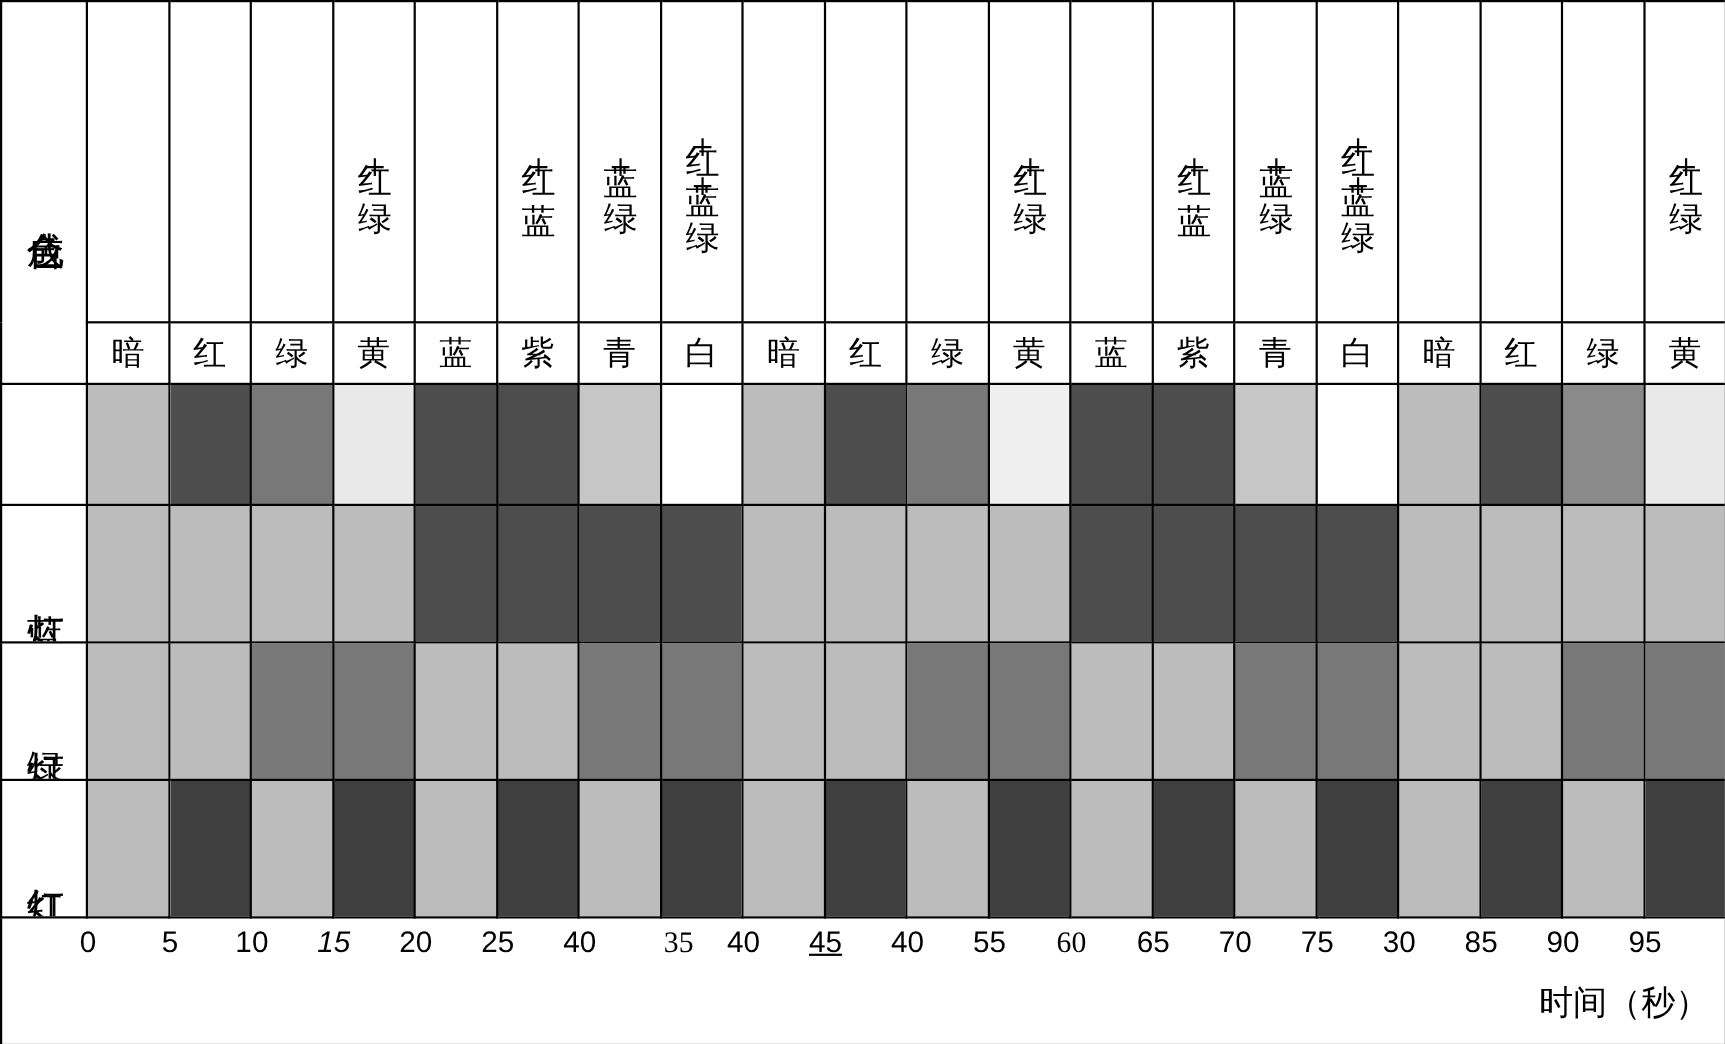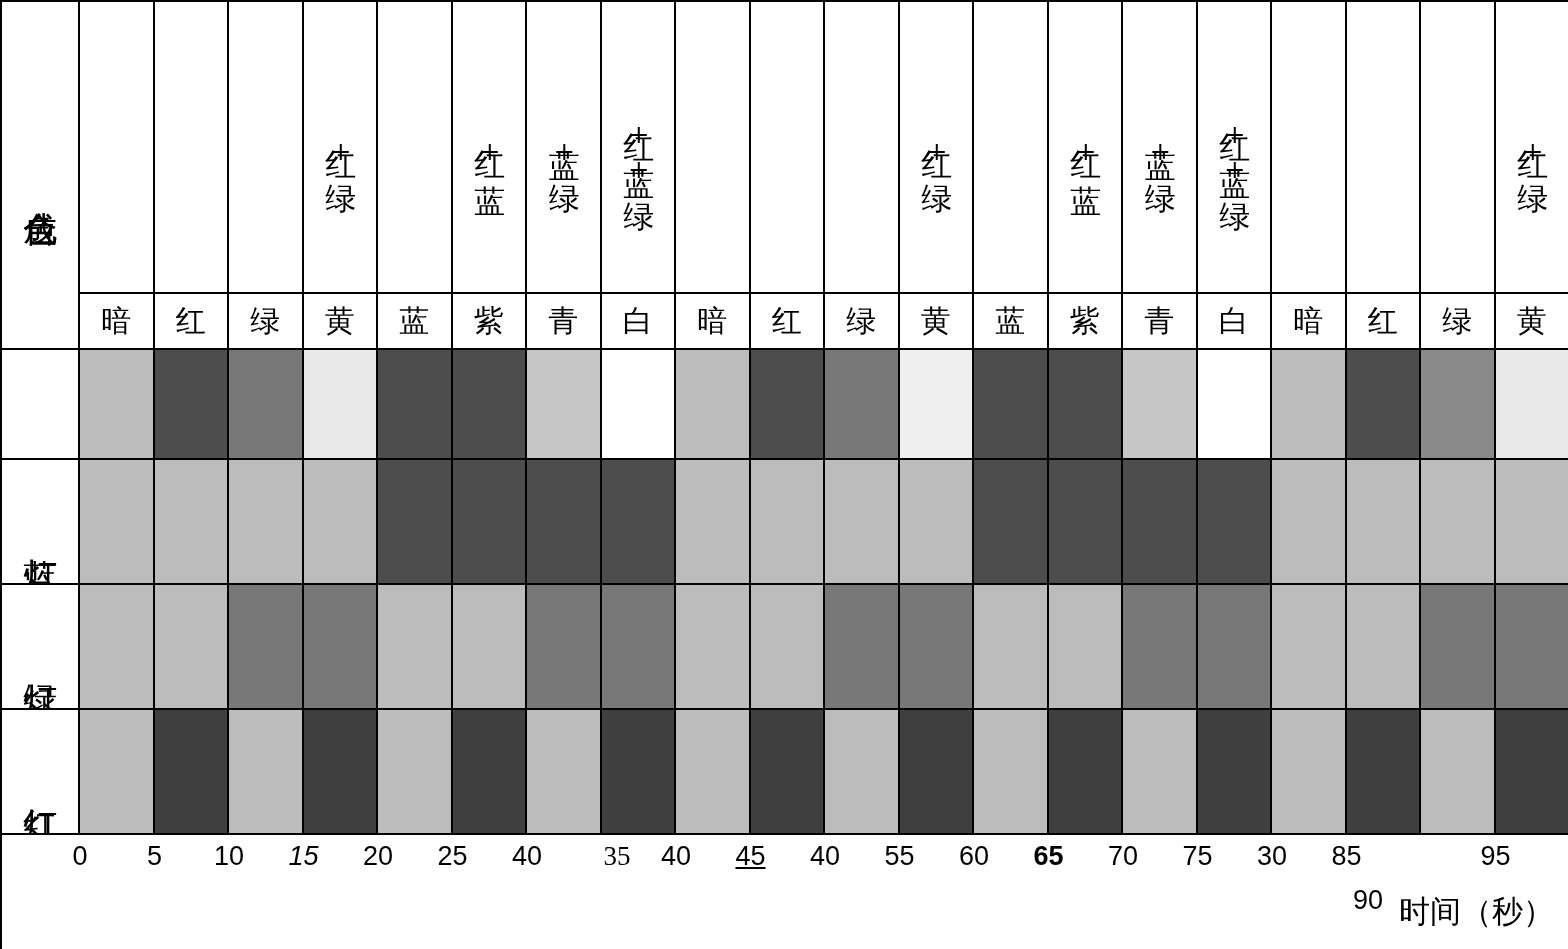--- a/index.html
+++ b/index.html
@@ -257,27 +257,27 @@
               <span class="tick" style="left: 227px;">10</span>
               <span class="tick" style="left: 301.5px; font-style: italic;">15</span>
               <span class="tick" style="left: 376px;">20</span>
               <span class="tick" style="left: 450.5px;">25</span>
               <span class="tick" style="left: 525px;">40</span>
               <span class="tick" style="left: 615px; font-family: Liberation Serif, serif;">35</span>
               <span class="tick" style="left: 674px;">40</span>
               <span class="tick" style="left: 748.5px; text-decoration: underline;">45</span>
               <span class="tick" style="left: 823px;">40</span>
               <span class="tick" style="left: 897.5px;">55</span>
-              <span class="tick" style="left: 972px;">60</span>
-              <span class="tick" style="left: 1046.5px; font-weight: bold;">65</span>
+              <span class="tick" style="left: 972px; font-family: Liberation Serif, serif;">60</span>
+              <span class="tick" style="left: 1046.5px;">65</span>
               <span class="tick" style="left: 1121px;">70</span>
               <span class="tick" style="left: 1195.5px;">75</span>
               <span class="tick" style="left: 1270px;">30</span>
               <span class="tick" style="left: 1344.5px;">85</span>
-              <span class="tick" style="left: 1366px; margin-top: 44px;">90</span>
+              <span class="tick" style="left: 1419px;">90</span>
               <span class="tick" style="left: 1493.5px;">95</span>
               <span class="axis-title">时间（秒）</span>
             </div>
         </td>
       </tr>
     </tbody>
   </table>
 </div>
 
 </body></html>

